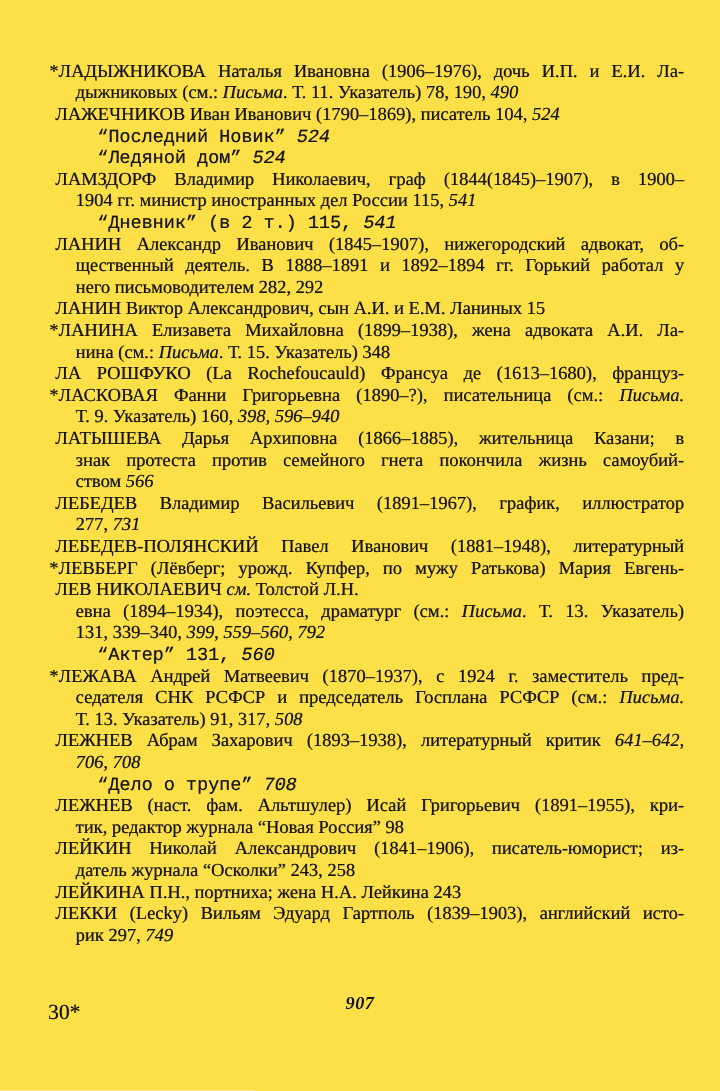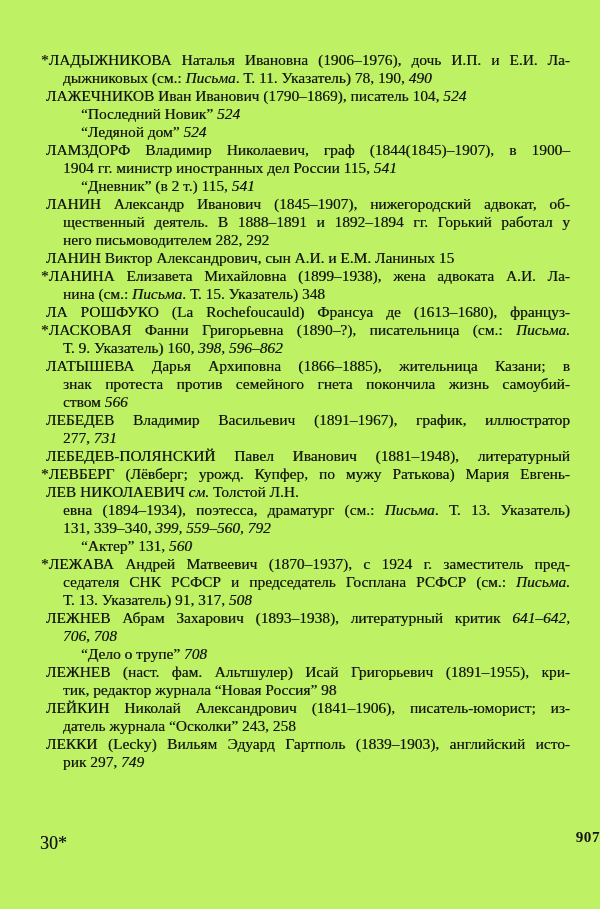--- a/index.html
+++ b/index.html
@@ -4,39 +4,39 @@
 <style>
   html, body {
     margin: 0;
     padding: 0;
     background: #fbfbf8;
   }
   .page {
     position: relative;
     width: 600px;
     height: 909px;
-    background: #bef264;
+    background: #fde047;
     overflow: hidden;
     font-family: "Liberation Serif", serif;
     color: #131313;
   }
   .text-block {
     position: absolute;
     left: 46px;
     top: 51px;
     width: 524px;
   }
   .line {
     font-size: 15.4px;
     line-height: 18px;
     text-shadow: 0.35px 0 0 rgba(0,0,0,0.55);
     white-space: normal;
   }
   .line.ind1 { padding-left: 17px; }
-  .line.ind2 { padding-left: 35px; }
+  .line.ind2 { padding-left: 35px; font-family: Liberation Mono, monospace; }
   .line.just {
     text-align: justify;
     text-align-last: justify;
   }
   .line.star { margin-left: -5px; }
   .it { font-style: italic; }
   .footer {
     position: absolute;
     left: 0;
     top: 826px;
@@ -48,24 +48,25 @@
     left: 40px;
     top: 7px;
     font-size: 18px;
     text-shadow: 0.3px 0 0 rgba(0,0,0,0.55);
   }
   .pagenum {
     position: absolute;
     left: 0;
     top: 2px;
     width: 600px;
-    text-align: right;
+    text-align: center;
     font-size: 15.2px;
     font-weight: bold;
     letter-spacing: 0.5px;
+    font-style: italic;
   }
 </style>
 </head>
 <body>
 
 <div class="page">
   <div class="text-block" id="lines">
       <div class="line ind0 just star"><span class="">*ЛАДЫЖНИКОВА Наталья Ивановна (1906–1976), дочь И.П. и Е.И. Ла-</span></div>
       <div class="line ind1"><span class="">дыжниковых (см.: </span><span class="it">Письма</span><span class="">. Т. 11. Указатель) 78, 190, </span><span class="it">490</span></div>
       <div class="line ind0"><span class="">ЛАЖЕЧНИКОВ Иван Иванович (1790–1869), писатель 104, </span><span class="it">524</span></div>
@@ -75,21 +76,21 @@
       <div class="line ind1"><span class="">1904 гг. министр иностранных дел России 115, </span><span class="it">541</span></div>
       <div class="line ind2"><span class="">“Дневник” (в 2 т.) 115, </span><span class="it">541</span></div>
       <div class="line ind0 just"><span class="">ЛАНИН Александр Иванович (1845–1907), нижегородский адвокат, об-</span></div>
       <div class="line ind1 just"><span class="">щественный деятель. В 1888–1891 и 1892–1894 гг. Горький работал у</span></div>
       <div class="line ind1"><span class="">него письмоводителем 282, 292</span></div>
       <div class="line ind0"><span class="">ЛАНИН Виктор Александрович, сын А.И. и Е.М. Ланиных 15</span></div>
       <div class="line ind0 just star"><span class="">*ЛАНИНА Елизавета Михайловна (1899–1938), жена адвоката А.И. Ла-</span></div>
       <div class="line ind1"><span class="">нина (см.: </span><span class="it">Письма</span><span class="">. Т. 15. Указатель) 348</span></div>
       <div class="line ind0 just"><span class="">ЛА РОШФУКО (La Rochefoucauld) Франсуа де (1613–1680), француз-</span></div>
       <div class="line ind0 just star"><span class="">*ЛАСКОВАЯ Фанни Григорьевна (1890–?), писательница (см.: </span><span class="it">Письма.</span></div>
-      <div class="line ind1"><span class="">Т. 9. Указатель) 160, </span><span class="it">398, 596–862</span></div>
+      <div class="line ind1"><span class="">Т. 9. Указатель) 160, </span><span class="it">398, 596–940</span></div>
       <div class="line ind0 just"><span class="">ЛАТЫШЕВА Дарья Архиповна (1866–1885), жительница Казани; в</span></div>
       <div class="line ind1 just"><span class="">знак протеста против семейного гнета покончила жизнь самоубий-</span></div>
       <div class="line ind1"><span class="">ством </span><span class="it">566</span></div>
       <div class="line ind0 just"><span class="">ЛЕБЕДЕВ Владимир Васильевич (1891–1967), график, иллюстратор</span></div>
       <div class="line ind1"><span class="">277, </span><span class="it">731</span></div>
       <div class="line ind0 just"><span class="">ЛЕБЕДЕВ-ПОЛЯНСКИЙ Павел Иванович (1881–1948), литературный</span></div>
       <div class="line ind0 just star"><span class="">*ЛЕВБЕРГ (Лёвберг; урожд. Купфер, по мужу Ратькова) Мария Евгень-</span></div>
       <div class="line ind0"><span class="">ЛЕВ НИКОЛАЕВИЧ </span><span class="it">см.</span><span class=""> Толстой Л.Н.</span></div>
       <div class="line ind1 just"><span class="">евна (1894–1934), поэтесса, драматург (см.: </span><span class="it">Письма</span><span class="">. Т. 13. Указатель)</span></div>
       <div class="line ind1"><span class="">131, 339–340, </span><span class="it">399, 559–560, 792</span></div>
@@ -97,20 +98,21 @@
       <div class="line ind0 just star"><span class="">*ЛЕЖАВА Андрей Матвеевич (1870–1937), с 1924 г. заместитель пред-</span></div>
       <div class="line ind1 just"><span class="">седателя СНК РСФСР и председатель Госплана РСФСР (см.: </span><span class="it">Письма.</span></div>
       <div class="line ind1"><span class="">Т. 13. Указатель) 91, 317, </span><span class="it">508</span></div>
       <div class="line ind0 just"><span class="">ЛЕЖНЕВ Абрам Захарович (1893–1938), литературный критик </span><span class="it">641–642,</span></div>
       <div class="line ind1"><span class="it">706, 708</span></div>
       <div class="line ind2"><span class="">“Дело о трупе” </span><span class="it">708</span></div>
       <div class="line ind0 just"><span class="">ЛЕЖНЕВ (наст. фам. Альтшулер) Исай Григорьевич (1891–1955), кри-</span></div>
       <div class="line ind1"><span class="">тик, редактор журнала “Новая Россия” 98</span></div>
       <div class="line ind0 just"><span class="">ЛЕЙКИН Николай Александрович (1841–1906), писатель-юморист; из-</span></div>
       <div class="line ind1"><span class="">датель журнала “Осколки” 243, 258</span></div>
+      <div class="line ind0"><span class="">ЛЕЙКИНА П.Н., портниха; жена Н.А. Лейкина 243</span></div>
       <div class="line ind0 just"><span class="">ЛЕККИ (Lecky) Вильям Эдуард Гартполь (1839–1903), английский исто-</span></div>
       <div class="line ind1"><span class="">рик 297, </span><span class="it">749</span></div>
     </div>
   <div class="footer">
     <span class="sig">30*</span>
     <span class="pagenum">907</span>
   </div>
 </div>
 
 </body></html>

